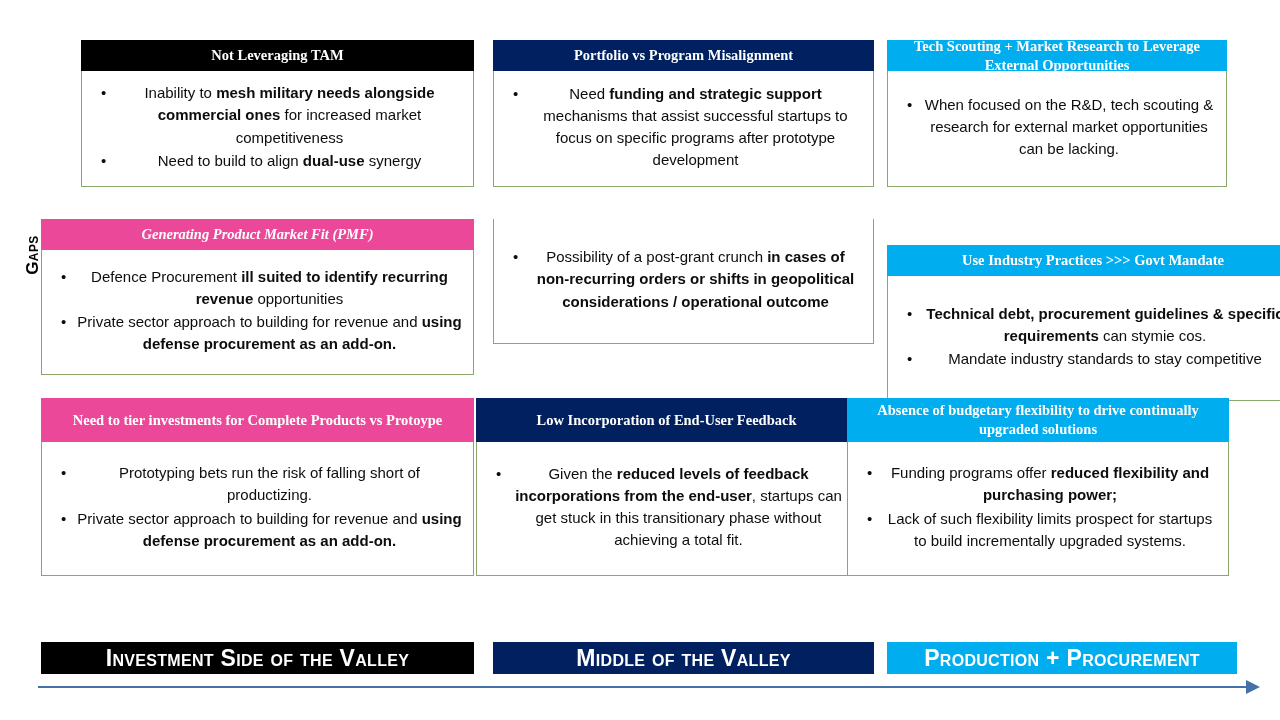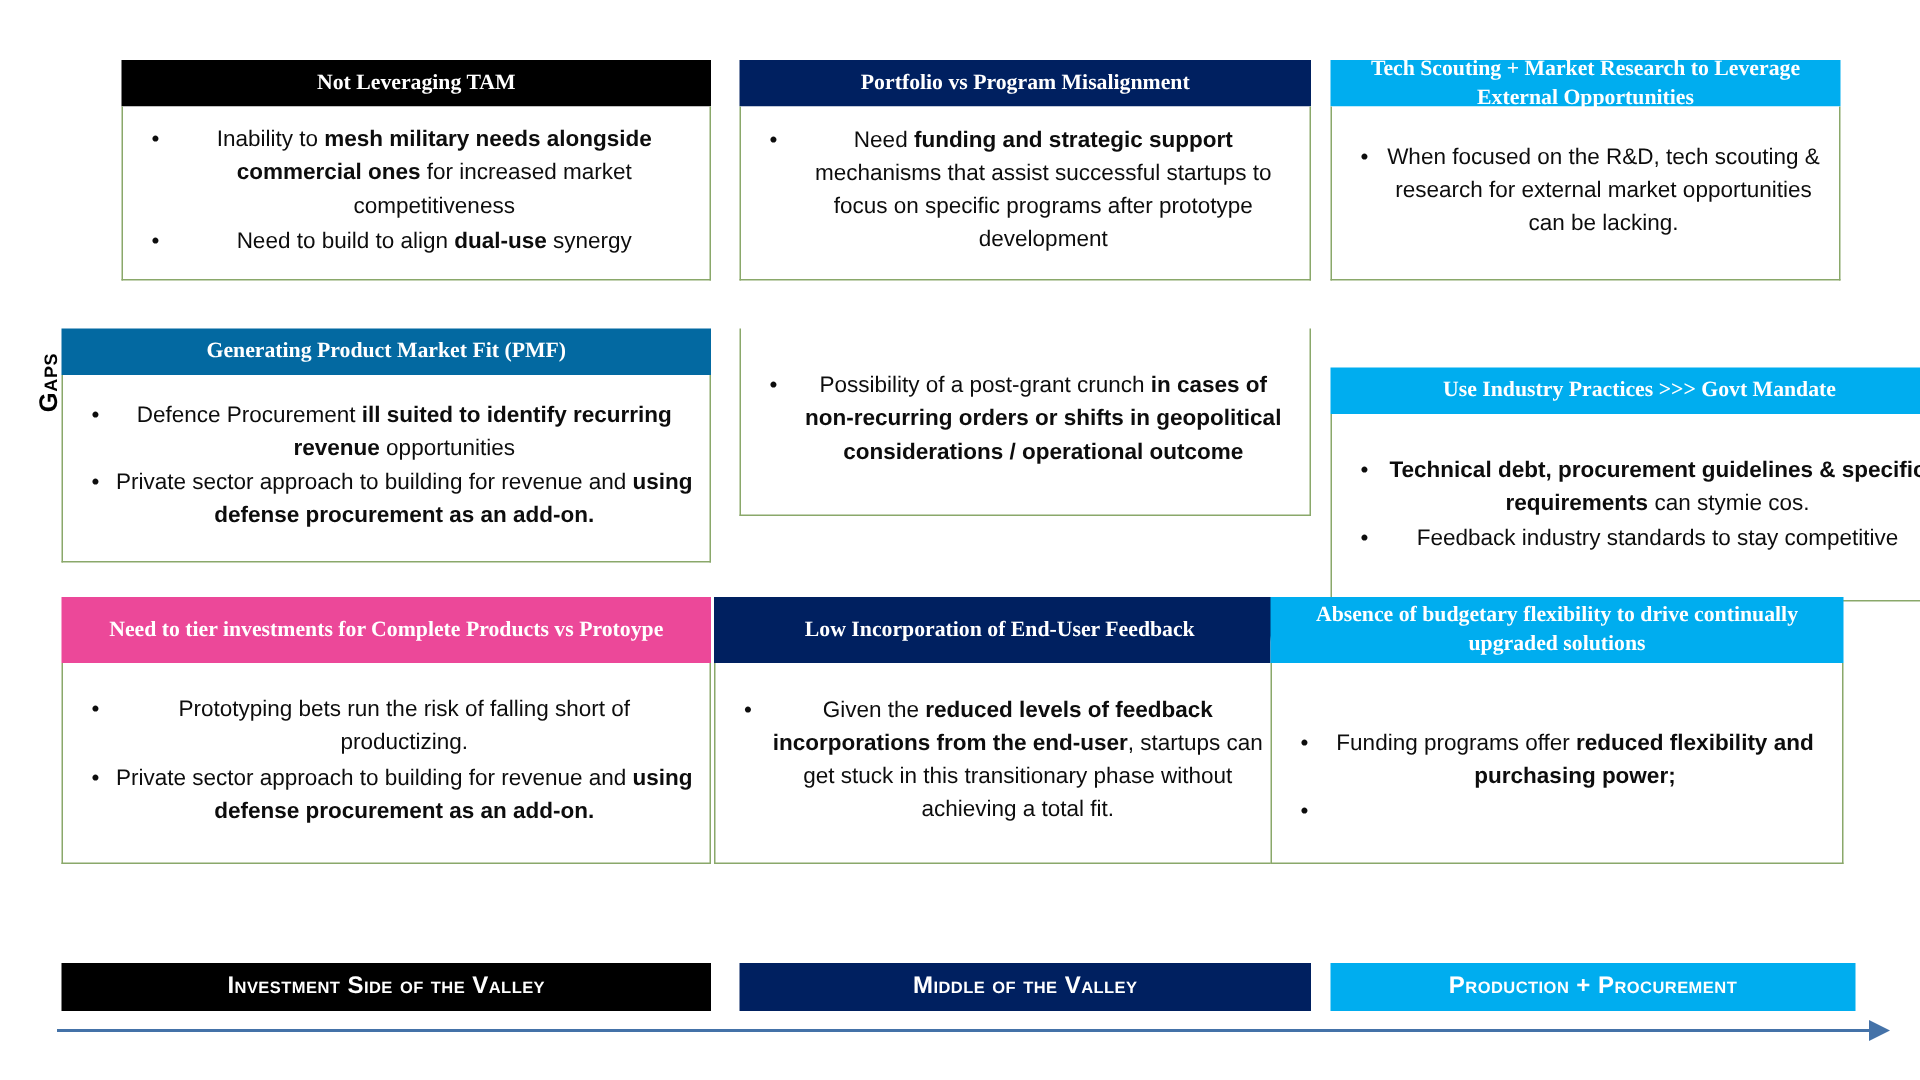--- a/index.html
+++ b/index.html
@@ -105,21 +105,21 @@
 
   
   .phase-bar {
     position: absolute;
     box-sizing: border-box;
     display: flex;
     align-items: center;
     justify-content: center;
     font-family: "Liberation Sans", sans-serif;
     font-weight: bold;
-    font-size: 16px;
+    font-size: 23px;
     font-variant: small-caps;
     letter-spacing: 0.3px;
     color: #ffffff;
     white-space: nowrap;
   }
 
   
   .arrow-wrap {
     position: absolute;
     left: 38px;
@@ -156,21 +156,21 @@
       <div class="card" style="left: 41px; top: 40px; width: 433px; padding-left: 40px;">
         <div class="card-head" style="background: rgb(0, 0, 0); height: 31px;">Not Leveraging TAM</div>
         <div class="card-body" style="height: 116px; border-color: rgb(138, 168, 106);">
           <ul>
             <li><span class="bullet">•</span><span>Inability to </span><b>mesh military needs alongside commercial ones</b><span> for increased market competitiveness</span></li>
             <li><span class="bullet">•</span><span>Need to build to align </span><b>dual-use</b><span> synergy</span></li>
           </ul>
         </div>
       </div>
       <div class="card" style="left: 41px; top: 219px; width: 433px;">
-        <div class="card-head" style="background: #0369a1; height: 31px;">Generating Product Market Fit (PMF)</div>
+        <div class="card-head" style="background: #ec4899; height: 31px; font-style: italic;">Generating Product Market Fit (PMF)</div>
         <div class="card-body" style="height: 125px; border-color: rgb(138, 168, 106);">
           <ul>
             <li><span class="bullet">•</span><span>Defence Procurement </span><b>ill suited to identify recurring revenue</b><span> opportunities</span></li>
             <li><span class="bullet">•</span><span>Private sector approach to building for revenue and </span><b>using defense procurement as an add-on.</b></li>
           </ul>
         </div>
       </div>
       <div class="card" style="left: 41px; top: 398px; width: 433px;">
         <div class="card-head" style="background: #ec4899; height: 44px;">Need to tier investments for Complete Products vs Protoype</div>
         <div class="card-body" style="height: 134px; border-color: rgb(138, 168, 106);">
@@ -209,30 +209,30 @@
           <ul>
             <li><span class="bullet">•</span><span>When focused on the R&amp;D, tech scouting &amp; research for external market opportunities can be lacking.</span></li>
           </ul>
         </div>
       </div>
       <div class="card" style="left: 887px; top: 219px; width: 412px; margin-top: 26px;">
         <div class="card-head" style="background: rgb(0, 173, 239); height: 31px;">Use Industry Practices &gt;&gt;&gt; Govt Mandate</div>
         <div class="card-body" style="height: 125px; border-color: rgb(138, 168, 106);">
           <ul>
             <li><span class="bullet">•</span><b>Technical debt, procurement guidelines &amp; specific requirements</b><span> can stymie cos.</span></li>
-            <li><span class="bullet">•</span><span>Feedback industry standards to stay competitive</span></li>
+            <li><span class="bullet">•</span><span>Mandate industry standards to stay competitive</span></li>
           </ul>
         </div>
       </div>
       <div class="card" style="left: 847px; top: 398px; width: 382px; border-radius: 30px;">
         <div class="card-head" style="background: rgb(0, 173, 239); height: 44px;">Absence of budgetary flexibility to drive continually upgraded solutions</div>
         <div class="card-body" style="height: 134px; border-color: rgb(138, 168, 106);">
           <ul>
             <li><span class="bullet">•</span><span>Funding programs offer </span><b>reduced flexibility and purchasing power;</b></li>
-            <li><span class="bullet">•</span></li>
+            <li><span class="bullet">•</span><span>Lack of such flexibility limits prospect for startups to build incrementally upgraded systems.</span></li>
           </ul>
         </div>
       </div>
     </div>
 
   <div id="phase-layer">
       <div class="phase-bar" style="left: 41px; top: 642px; width: 433px; height: 32px; background: rgb(0, 0, 0);">Investment Side of the Valley</div>
       <div class="phase-bar" style="left: 493px; top: 642px; width: 381px; height: 32px; background: rgb(0, 32, 96);">Middle of the Valley</div>
       <div class="phase-bar" style="left: 887px; top: 642px; width: 350px; height: 32px; background: rgb(0, 173, 239);">Production + Procurement</div>
     </div>

